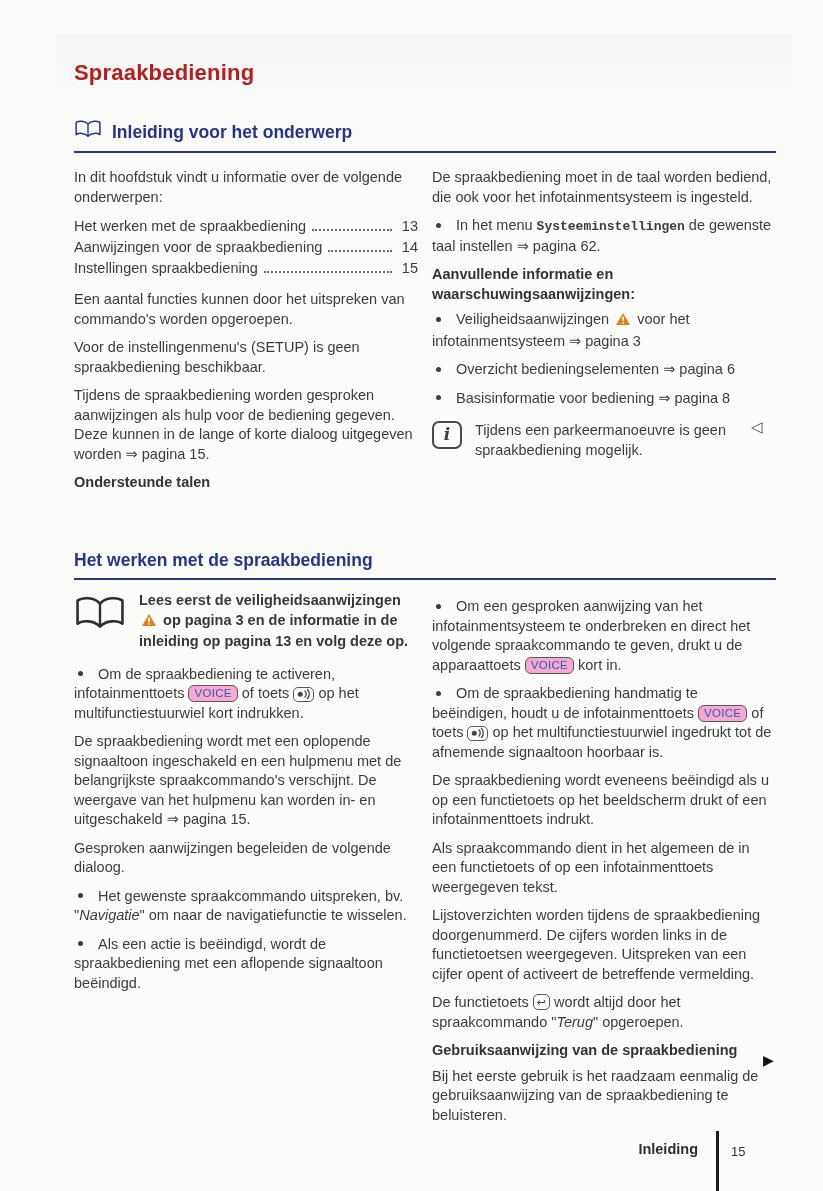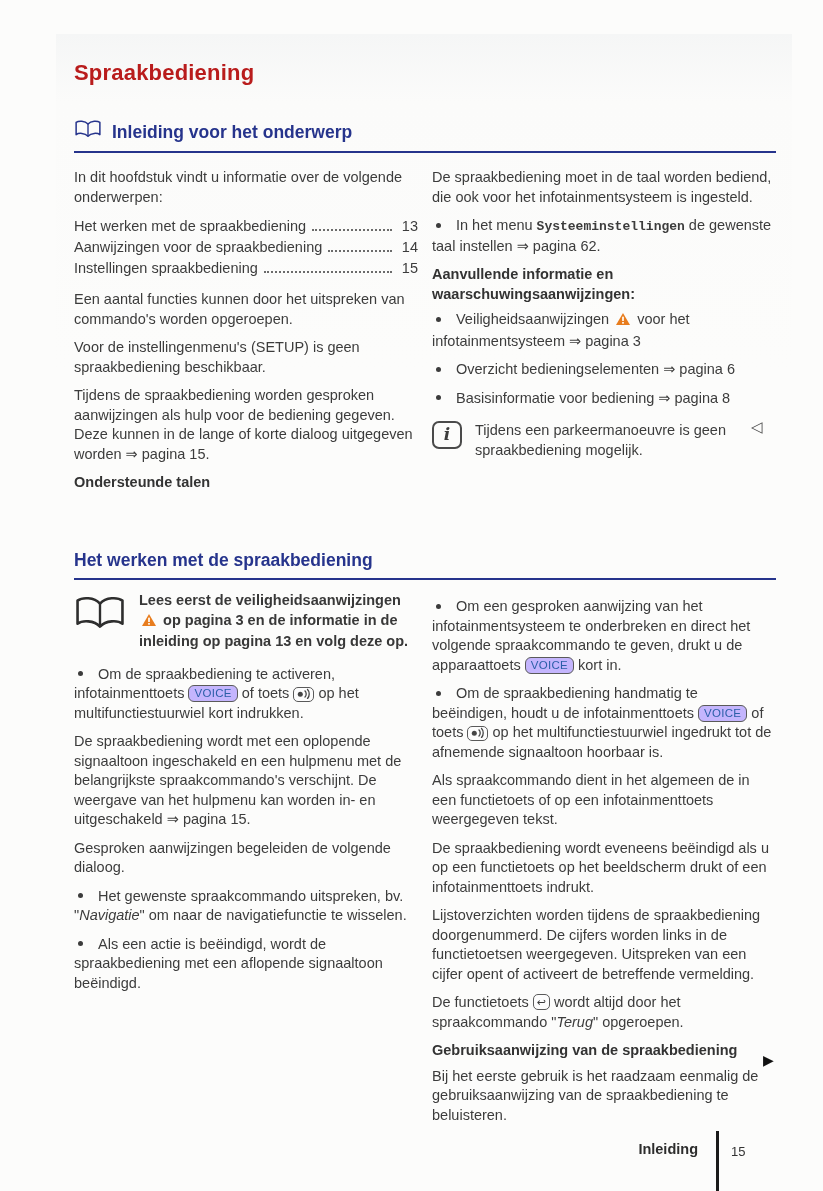--- a/index.html
+++ b/index.html
@@ -28,21 +28,21 @@
   .sub{font-weight:bold;color:#333;margin:3px 0 3px 0;}
   .bullet::before{content:"";display:inline-block;width:5px;height:5px;border-radius:50%;
     background:#3c3c3c;margin:0 15px 2px 4px;vertical-align:middle;}
   .toc{margin:6px 0 11px 0;}
   .toc-row{display:flex;align-items:baseline;line-height:21px;}
   .toc-label{white-space:nowrap;}
   .toc-leader{flex:1;border-bottom:2px dotted #6b6b6b;margin:0 6px 4px 6px;min-width:12px;}
   .toc-page{width:20px;text-align:right;flex:0 0 auto;}
   .key{display:inline-block;border:1.4px solid #5a5a5a;border-radius:6px;
     padding:0 5px;font-size:11.5px;line-height:15px;vertical-align:1px;
-    color:#2b5fa8;letter-spacing:.3px;background:#c4b5fd;white-space:nowrap;}
+    color:#2b5fa8;letter-spacing:.3px;background:#f9a8d4;white-space:nowrap;}
   .key-ic{display:inline-block;border:1.4px solid #5a5a5a;border-radius:5px;
     padding:0 2px;line-height:13px;vertical-align:-1px;background:#fdfdfd;}
   .key-glyph{display:inline-block;border:1.4px solid #5a5a5a;border-radius:5px;
     padding:0 3px;font-size:11px;line-height:14px;vertical-align:1px;color:#3c3c3c;background:#fdfdfd;}
   .mono{font-family:"Liberation Mono", monospace;font-weight:bold;font-size:13px;}
   .it{font-style:italic;}
   .b{font-weight:normal;}
   .ref{white-space:nowrap;}
   .note{display:flex;gap:13px;margin-top:13px;align-items:flex-start;}
   .info-badge{flex:0 0 auto;width:26px;height:24px;border:2px solid #4a4a4a;border-radius:7px;
@@ -151,22 +151,22 @@
     <p class="p bullet">Als een actie is beëindigd, wordt de spraakbediening met een aflopende signaaltoon beëindigd.</p>
   </div>
 
   <div class="col">
     <p class="p bullet"><span>Om een gesproken aanwijzing van het infotainmentsysteem te onderbreken en direct het volgende spraakcommando te geven, drukt u de apparaattoets </span><span class="key">VOICE</span><span> kort in.</span></p>
     <p class="p bullet"><span>Om de spraakbediening handmatig te beëindigen, houdt u de infotainmenttoets </span><span class="key">VOICE</span><span> of toets </span><span class="key-ic"><svg width="15" height="11" viewBox="0 0 15 11">
             <circle cx="4.3" cy="6.3" r="2.5" fill="#454545"></circle>
             <path d="M8.6 2.6 a4.6 4.6 0 0 1 0 7" stroke="#454545" stroke-width="1.3" fill="none"></path>
             <path d="M11.2 1 a7.2 7.2 0 0 1 0 10" stroke="#454545" stroke-width="1.3" fill="none"></path>
           </svg></span><span> op het multifunctiestuurwiel ingedrukt tot de afnemende signaaltoon hoorbaar is.</span></p>
+    <p class="p">De spraakbediening wordt eveneens beëindigd als u op een functietoets op het beeldscherm drukt of een infotainmenttoets indrukt.</p>
     <p class="p">Als spraakcommando dient in het algemeen de in een functietoets of op een infotainmenttoets weergegeven tekst.</p>
-    <p class="p">De spraakbediening wordt eveneens beëindigd als u op een functietoets op het beeldscherm drukt of een infotainmenttoets indrukt.</p>
     <p class="p">Lijstoverzichten worden tijdens de spraakbediening doorgenummerd. De cijfers worden links in de functietoetsen weergegeven. Uitspreken van een cijfer opent of activeert de betreffende vermelding.</p>
     <p class="p"><span>De functietoets </span><span class="key-glyph">↩</span><span> wordt altijd door het spraakcommando "</span><span class="it">Terug</span><span>" opgeroepen.</span></p>
     <div class="sub">Gebruiksaanwijzing van de spraakbediening</div>
     <p class="p">Bij het eerste gebruik is het raadzaam eenmalig de gebruiksaanwijzing van de spraakbediening te beluisteren.</p>
   </div>
 </div>
 
 <div class="contmark">▶</div>
 
 <div class="footer-chapter">Inleiding</div>

